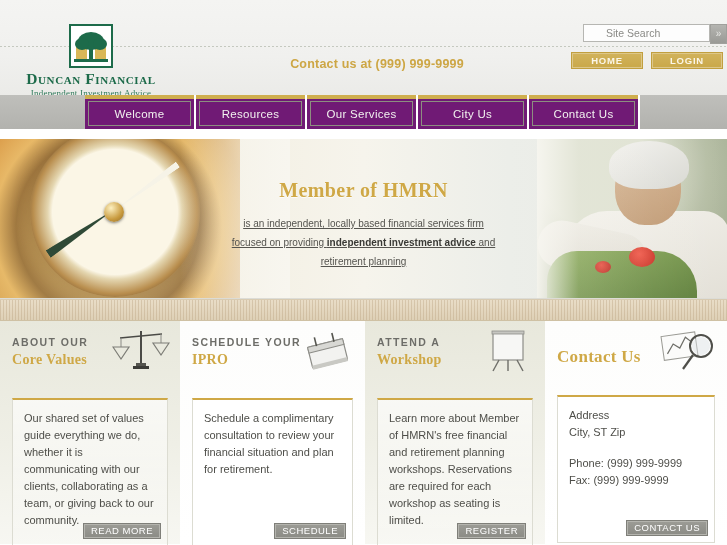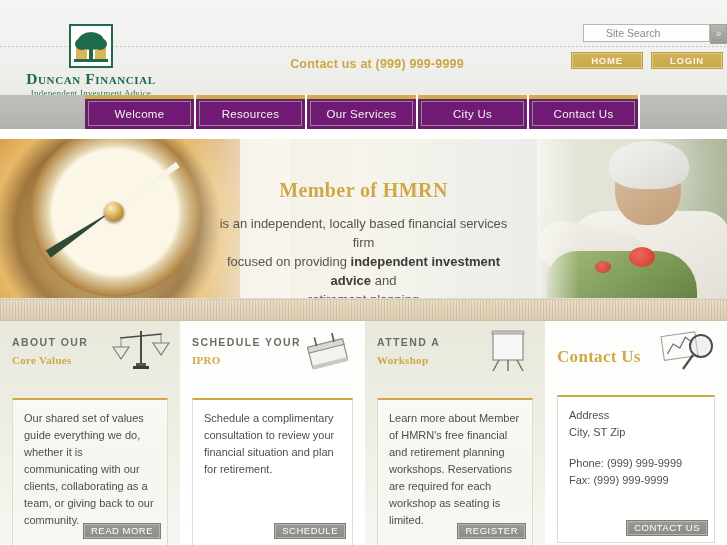--- a/index.html
+++ b/index.html
@@ -178,21 +178,21 @@
   }
   .hero-copy {
     position:absolute; left:0; right:0; top:40px; text-align:center; z-index:5;
   }
   .hero-title {
     font-family:"Liberation Serif", serif; font-weight:bold;
     color:#cfa846; font-size:20px; letter-spacing:.4px; margin-bottom:12px;
     text-shadow:0 1px 0 rgba(255,255,255,.7);
   }
   .hero-sub {
-    color:#55544f; font-size:13px; line-height:19px; max-width:310px; margin:8px auto;
+    color:#55544f; font-size:10px; line-height:19px; max-width:310px; margin:8px auto;text-decoration:underline;
   }
   .hero-sub b { color:#3a3a36; }
 
   
   .divider {
     height:22px;
     background:
       repeating-linear-gradient(to right, rgba(180,155,120,.35) 0 1px, transparent 1px 3px),
       linear-gradient(to bottom,#e9ddc7,#ded0b6);
     border-top:1px solid #d8cbb2; border-bottom:1px solid #cfc1a4;
@@ -205,21 +205,21 @@
   .card.c2 { width:185px; background:linear-gradient(to bottom,#fdfdfc,#ffffff); }
   .card.c3 { width:180px; background:linear-gradient(to bottom,#e8e8dc,#efefe6 55%,#f7f7f2); }
   .card.c4 { width:182px; background:linear-gradient(to bottom,#fdfdfc,#ffffff); }
 
   .card-kicker {
     color:#6d6d68; font-size:10.5px; font-weight:bold;
     letter-spacing:1.4px; text-transform:uppercase; line-height:14px;
   }
   .card-title {
     font-family:"Liberation Serif", serif; font-weight:bold;
-    color:#cfa846; font-size:11px; letter-spacing:.3px; line-height:20px; margin-top:1px;
+    color:#cfa846; font-size:14px; letter-spacing:.3px; line-height:20px; margin-top:1px;
   }
   .card-title.solo { margin-top:12px; font-size:17px; }
 
   .card-icon { position:absolute; right:10px; top:8px; width:58px; height:44px; }
 
   .card-body {
     margin-top:28px; height:148px;
     border:1px solid #dcdcd2; border-top:2px solid #cfa846;
     background:linear-gradient(to bottom, rgba(255,255,255,.65), rgba(255,255,255,.1));
     padding:10px 11px; position:relative;

